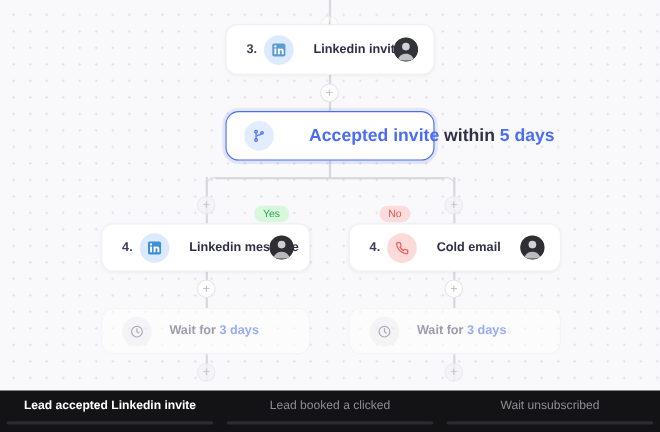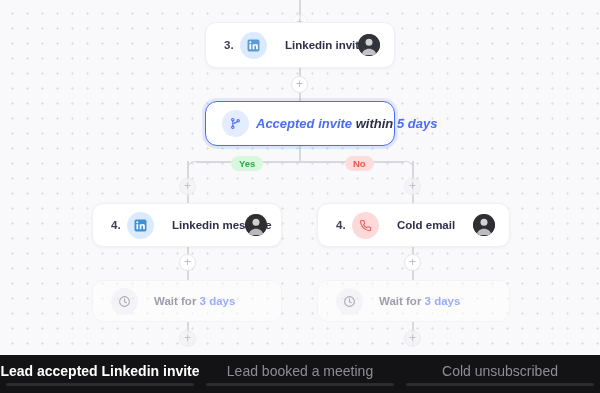--- a/index.html
+++ b/index.html
@@ -112,26 +112,25 @@
   .node .avatar svg { display: block; }
 
   
   .node.cond {
     border: 1.6px solid #4a6cf7;
     box-shadow: 0 0 0 3px rgba(92,124,250,.13), 0 1px 4px rgba(30,30,60,.06);
     border-radius: 12px;
   }
   .node.cond .nicon { background: #e4ecff; }
   .cond-text {
-    font-size: 13px;
-    margin-left: 7px;
+    font-size: 16px;
+    margin-left: 32px;
     color: #2f2f48;
     font-weight: 600;
     white-space: nowrap;
-    font-style: italic;
   }
   .cond-text .accent { color: #4a6cf7; }
 
   
   .node.wait {
     opacity: .55;
     border: 1px solid #efeef3;
     box-shadow: none;
     background: rgba(255,255,255,.92);
   }
@@ -141,25 +140,26 @@
     color: #53536b;
     font-weight: 600;
     white-space: nowrap;
   }
   .node.wait .wtext .accent { color: #4a6cf7; }
 
   
   .blabel {
     position: absolute;
     font-size: 9.5px;
-    font-weight: 700;
+    font-weight: 400;
     padding: 2.5px 8px;
     border-radius: 9px;
     z-index: 6;
     line-height: 10px;
+    margin-top: 31px;
   }
   .blabel.yes { background: #d8f8dd; color: #2fa44f; }
   .blabel.no  { background: #fcdcdc; color: #e8574a; text-align: right; }
 
   
   #bottombar {
     position: absolute;
     left: 0; bottom: 0;
     width: 600px; height: 38px;
     background: #131316;
@@ -171,21 +171,21 @@
     height: 38px;
     position: relative;
     display: flex;
     flex-direction: column;
     align-items: center;
     justify-content: flex-start;
     cursor: pointer;
   }
   .tab .tlabel {
     margin-top: 8px;
-    font-size: 14px;
+    font-size: 11px;
     color: #8d8d95;
     white-space: nowrap;
     font-weight: 400;
   }
   .tab.active .tlabel { color: #ffffff; font-weight: 600; }
   .tab .track {
     position: absolute;
     bottom: 7px;
     left: 6px; right: 6px;
     height: 3px;
@@ -347,26 +347,26 @@
   </div>
 
   <div id="bottombar">
     <div class="tab active">
       <span class="tlabel">Lead accepted Linkedin invite</span>
       <span class="track">
         <span class="bar" style="width: 36%;"></span>
       </span>
     </div>
     <div class="tab">
-      <span class="tlabel">Lead booked a meeting</span>
+      <span class="tlabel">Lead booked a clicked</span>
       <span class="track">
         <span class="bar" style="width: 0%;"></span>
       </span>
     </div>
     <div class="tab">
-      <span class="tlabel">Cold unsubscribed</span>
+      <span class="tlabel">Wait unsubscribed</span>
       <span class="track">
         <span class="bar" style="width: 0%;"></span>
       </span>
     </div>
   </div>
 
 </div>
 
 </body></html>

